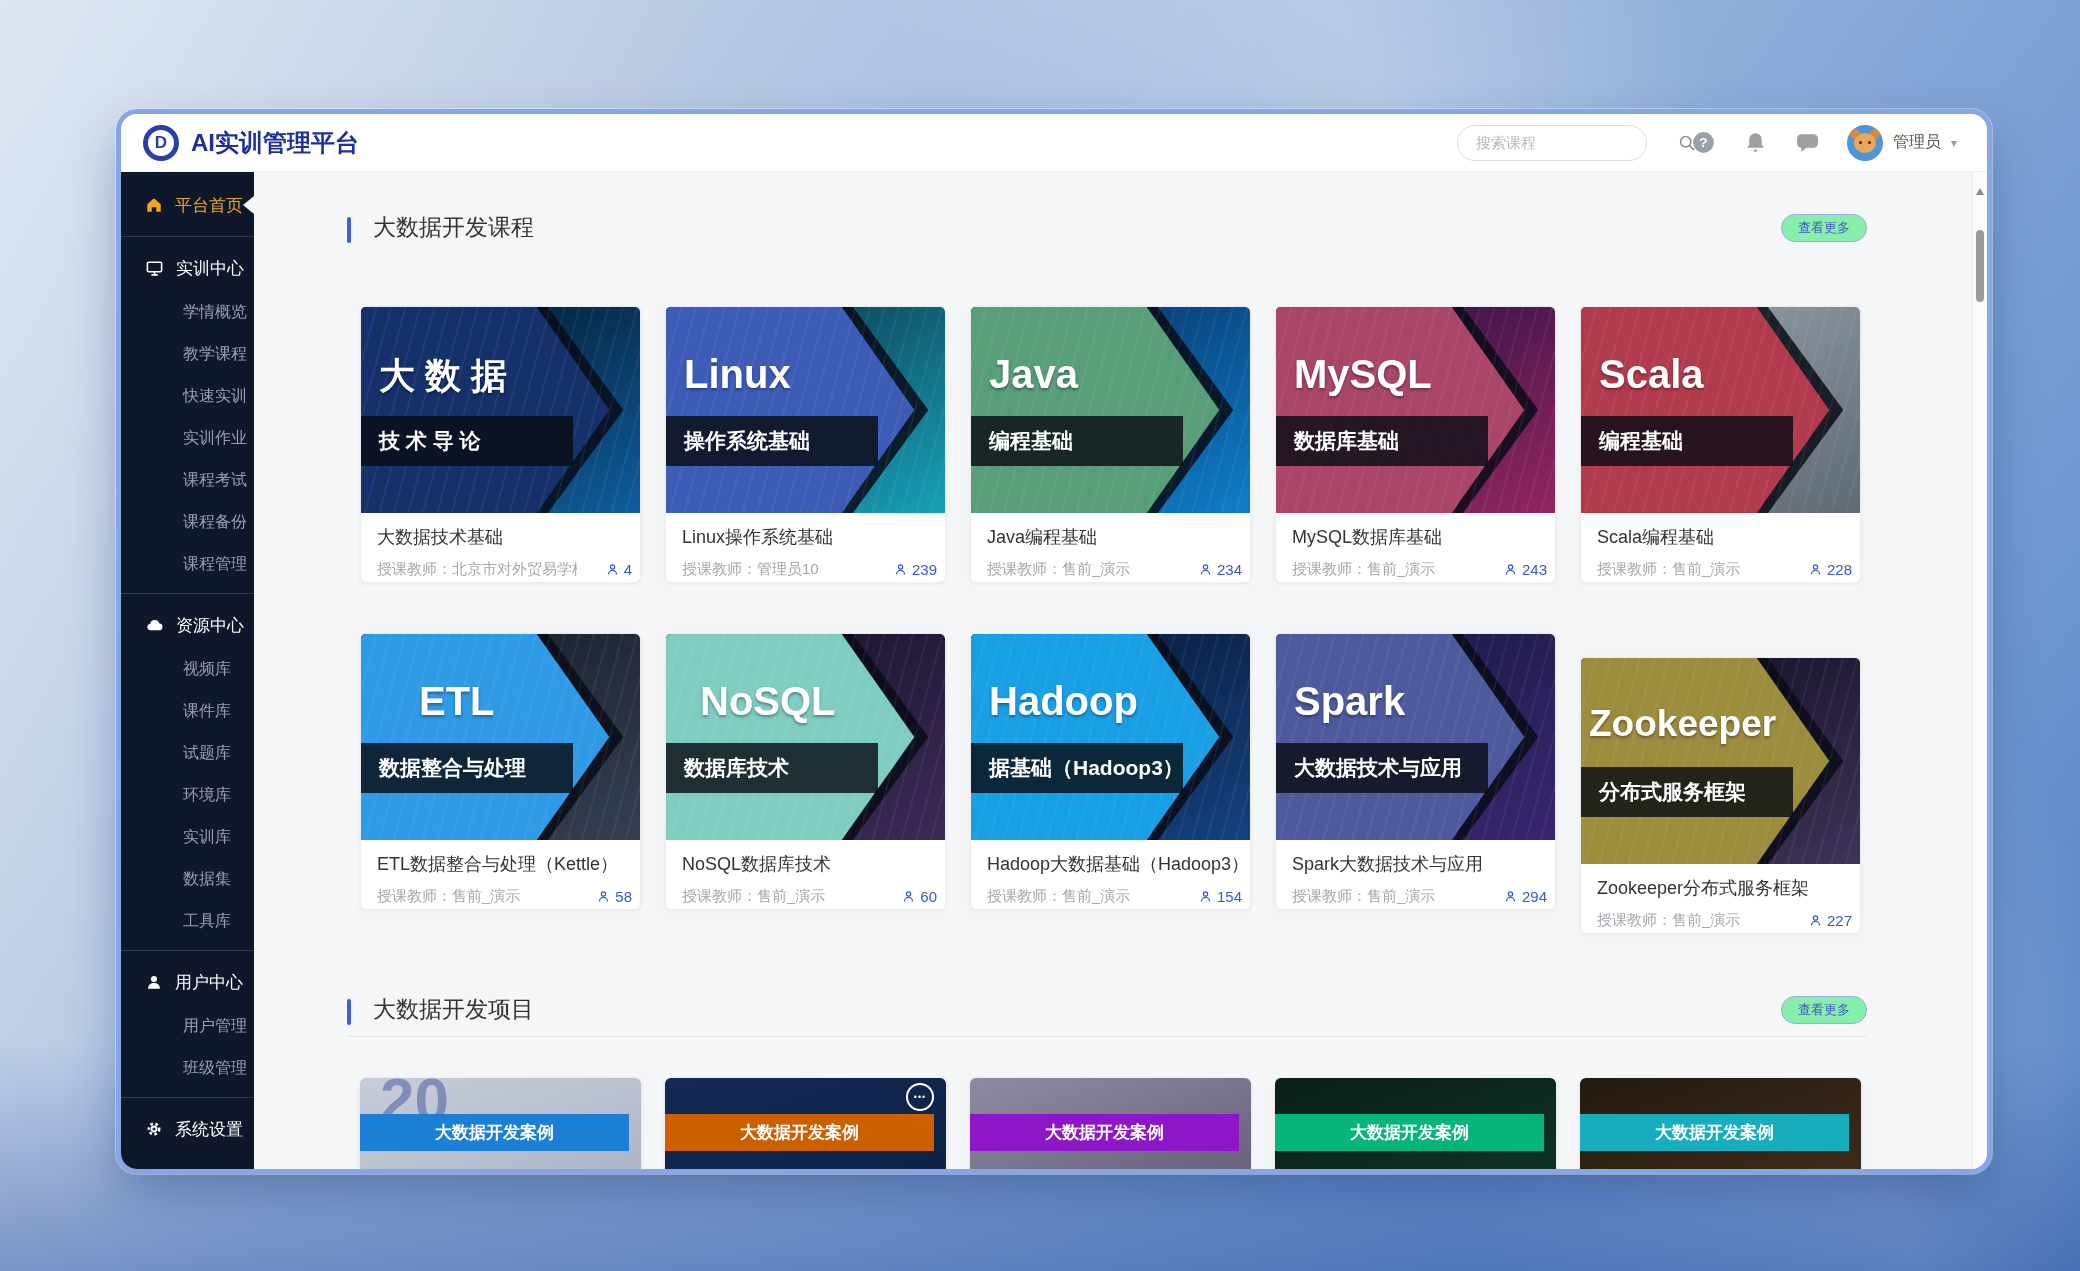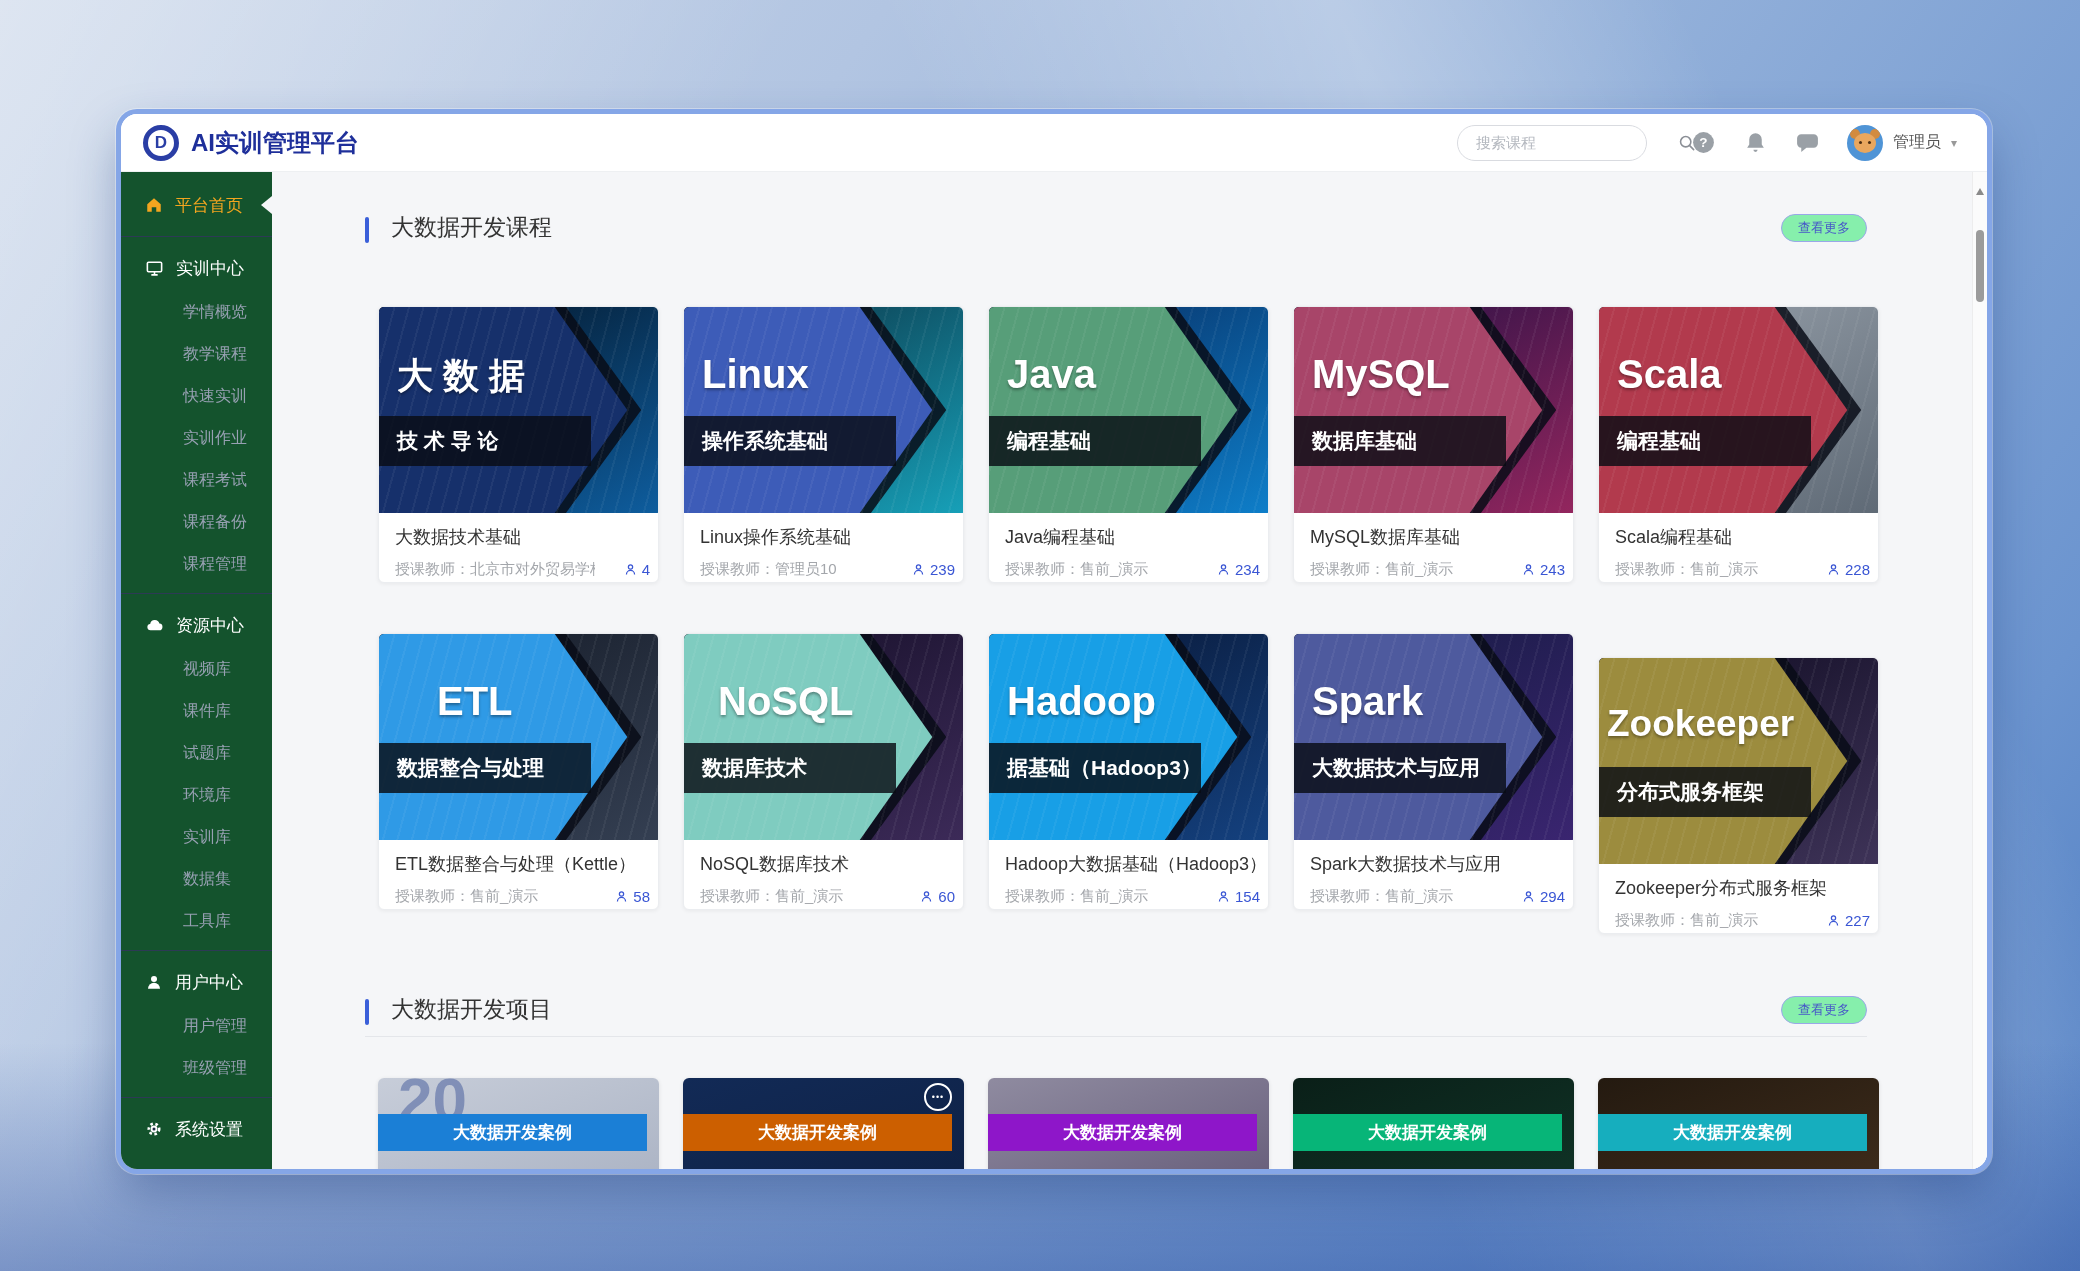--- a/index.html
+++ b/index.html
@@ -29,21 +29,21 @@
   .hicon{width:26px;height:26px;display:flex;align-items:center;justify-content:center;}
   .user{display:flex;align-items:center;gap:10px;}
   .avatar{width:36px;height:36px;border-radius:50%;background:#4f94d6;position:relative;overflow:hidden;}
   .avatar .ear{position:absolute;width:10px;height:10px;border-radius:50%;background:#d28b3f;top:4px;}
   .avatar .face{position:absolute;left:7px;top:8px;width:22px;height:20px;border-radius:50%;background:#e9a75e;}
   .avatar .eye{position:absolute;width:3px;height:3px;border-radius:50%;background:#4a2c10;top:16px;}
   .uname{font-size:16px;color:#555;}
   .caret{font-size:12px;color:#999;}
   
   .app-body{display:flex;height:998px;}
-  .sidebar{width:151px;background:#14532d;flex:none;padding-top:10px;box-sizing:border-box;position:relative;}
+  .sidebar{width:133px;background:#0f172a;flex:none;padding-top:10px;box-sizing:border-box;position:relative;}
   .srow{height:46px;display:flex;align-items:center;gap:12px;padding-left:24px;color:#fff;font-size:17px;position:relative;cursor:pointer;}
   .srow.home{color:#f2a51f;}
   .ssub{height:42px;display:flex;align-items:center;padding-left:62px;color:#97a0b2;font-size:16px;cursor:pointer;}
   .sdiv{border-top:1px solid #2d3a55;margin:8px 0;}
   .tri{position:absolute;right:0;top:50%;transform:translateY(-50%);width:0;height:0;
     border-top:9px solid transparent;border-bottom:9px solid transparent;border-right:11px solid #f5f6f8;}
   
   .main{flex:1;background:#f5f6f8;position:relative;overflow:hidden;}
   .sec-hd{position:absolute;left:93px;right:120px;display:flex;justify-content:space-between;align-items:center;}
   .sec-title{display:flex;align-items:flex-end;gap:22px;font-size:23px;color:#333;font-weight:500;}

